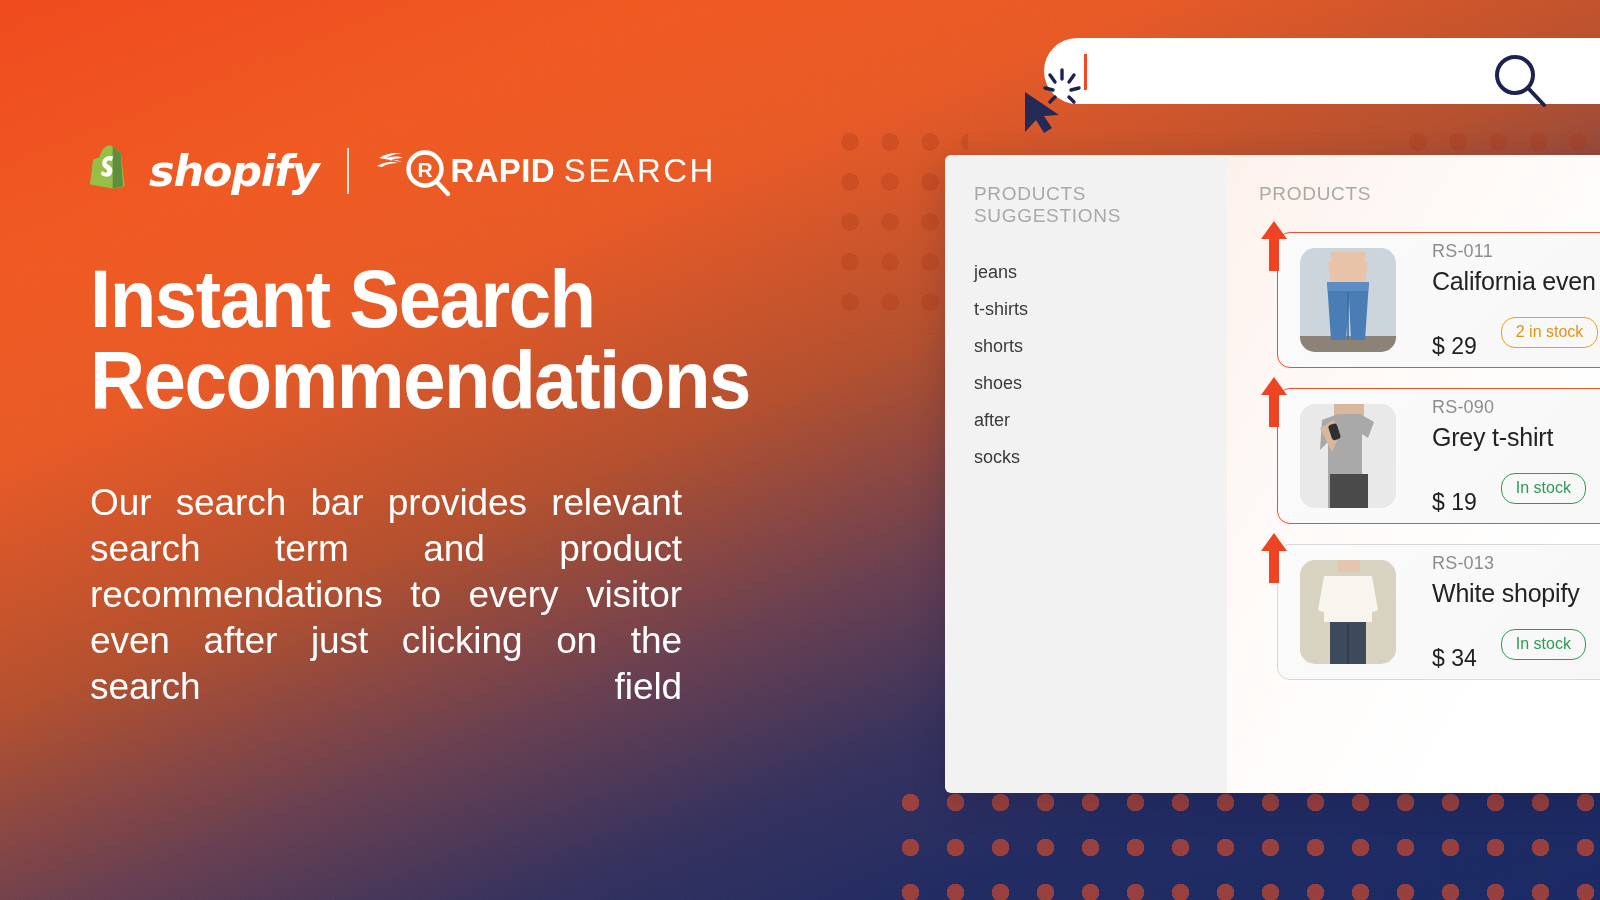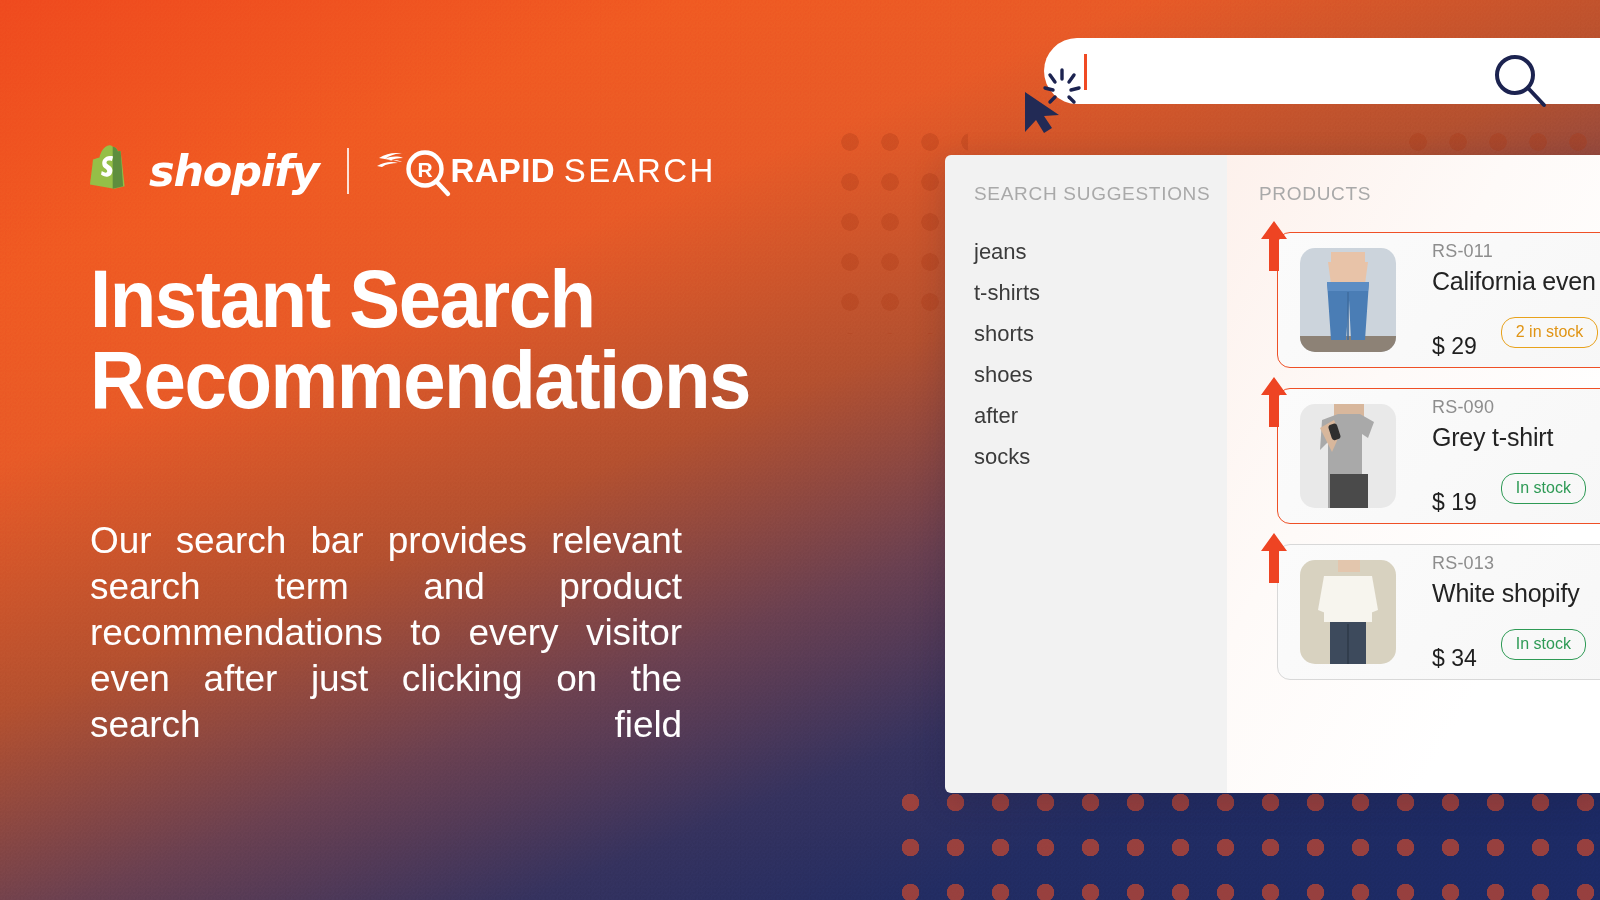--- a/index.html
+++ b/index.html
@@ -81,21 +81,21 @@
     position:absolute; left:90px; top:258px; width:880px;
     font-family:"Liberation Sans", sans-serif;
     font-size:82px; line-height:.99; font-weight:700;
     color:#fff; letter-spacing:-1.6px;
     transform:scaleX(.93); transform-origin:left top;
   }
 
   p.subcopy {
     position:absolute; left:90px; top:480px; width:592px;
     font-size:37px; line-height:1.24; font-weight:300;
-    color:#fff; text-align:justify; letter-spacing:-.1px;margin-top:38px;
+    color:#fff; text-align:justify; letter-spacing:-.1px;
   }
   p.subcopy::after { content:""; display:inline-block; width:100%; }
 
   
   .searchbar {
     position:absolute; left:1044px; top:38px;
     width:700px; height:66px; background:#fff;
     border-radius:34px;
     display:flex; align-items:center;
   }
@@ -122,21 +122,21 @@
   .col-products {
     flex:1; background:linear-gradient(120deg,#fdf1ec 0%,#fefaf8 38%,#ffffff 75%);
     padding:28px 0 0 32px; position:relative;
   }
   .coltitle {
     font-size:19px; font-weight:400; color:#a9a9a9;
     letter-spacing:.7px; margin-bottom:27px;
   }
   .sugg-list { list-style:none; }
   .sugg-list li {
-    font-size:22px; font-weight:400; color:#3b3b3b;
+    font-size:18px; font-weight:400; color:#3b3b3b;
     line-height:1; padding:9px 0 10px;
   }
 
   .card {
     position:relative;
     margin:0 0 20px 18px;
     height:136px; width:100%;
     background:linear-gradient(135deg,#fbfbfb 0%,#f7f7f7 100%);
     border:1.6px solid #ef5026;
     border-radius:13px;
@@ -221,21 +221,21 @@
       <line x1="57" y1="26" x2="49" y2="28"></line>
       <line x1="28" y1="40" x2="33" y2="35"></line>
       <line x1="52" y1="40" x2="47" y2="35"></line>
     </g>
     <path d="M3 30 L3 70 L14 58 L22 71 L30 66 L22 54 L37 53 Z" fill="#222a55"></path>
   </svg>
 
   <div class="panel">
 
     <div class="col-suggestions">
-      <div class="coltitle">SEARCH SUGGESTIONS</div>
+      <div class="coltitle">PRODUCTS SUGGESTIONS</div>
       <ul class="sugg-list">
         <li>jeans</li>
         <li>t-shirts</li>
         <li>shorts</li>
         <li>shoes</li>
         <li>after</li>
         <li>socks</li>
       </ul>
     </div>
 

